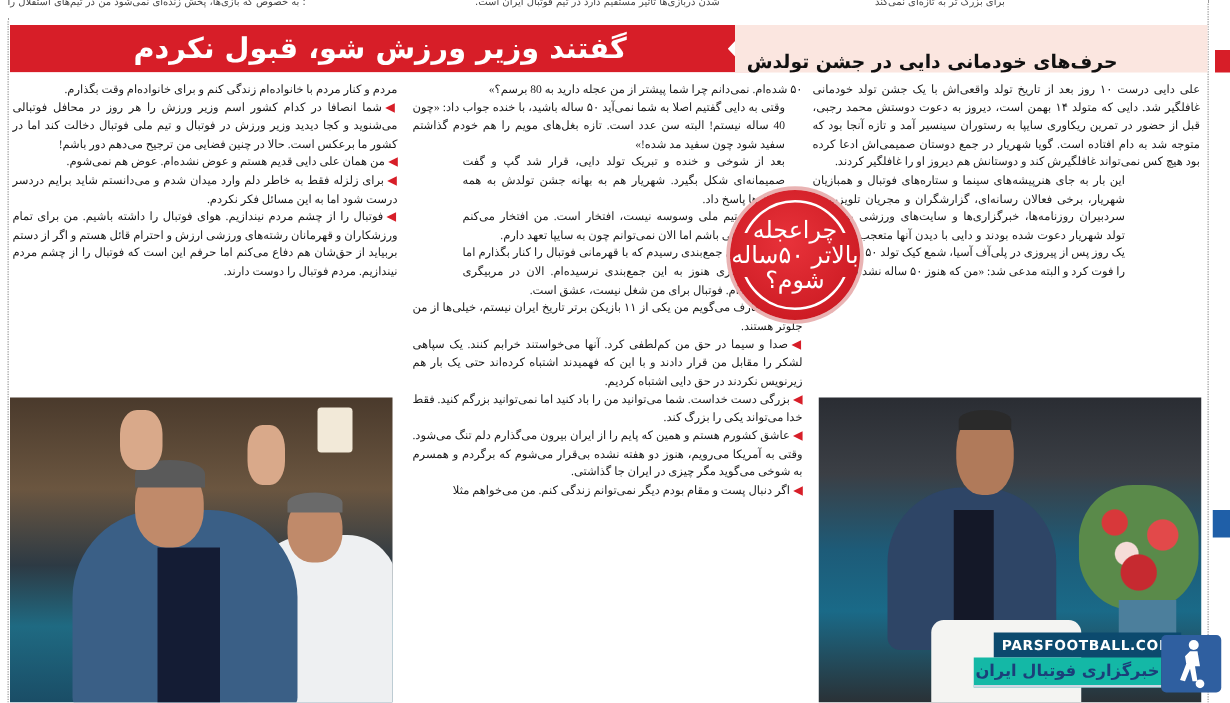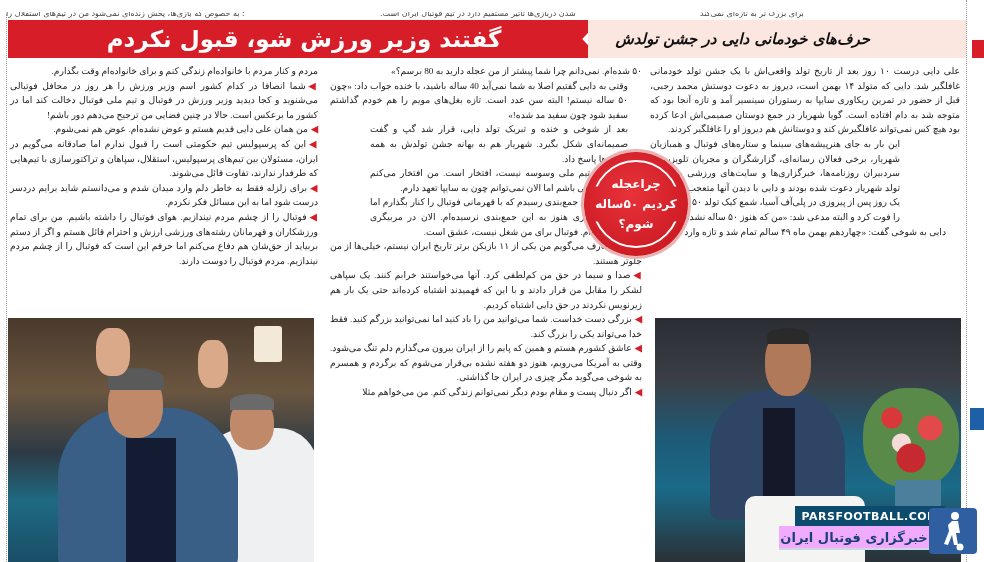--- a/index.html
+++ b/index.html
@@ -1,46 +1,46 @@
 <!DOCTYPE html>
 <html><head>
 <meta charset="utf-8">
 <style>
   * { box-sizing: border-box; margin: 0; padding: 0; }
   html, body { width: 984px; height: 562px; overflow: hidden; background: #ffffff; }
   body { position: relative; font-family: "DejaVu Sans", sans-serif; color: #1a1a1a; direction: rtl; }
 
-  .top-strip { position: absolute; left: 0; top: 12px; width: 984px; height: 12px; overflow: hidden; font-size: 8px; color: #444; white-space: nowrap; }
+  .top-strip { position: absolute; left: 0; top: 0; width: 984px; height: 12px; overflow: hidden; font-size: 8px; color: #444; white-space: nowrap; }
   .top-strip span { position: absolute; top: -3px; }
 
   .dotted-left { position: absolute; left: 6px; top: 14px; bottom: 0; border-left: 1px dotted #999; }
   .dotted-right { position: absolute; left: 966px; top: 0; bottom: 0; border-left: 1px dotted #999; }
 
   .right-gutter { position: absolute; left: 970px; top: 0; width: 14px; height: 562px; overflow: hidden; font-size: 9px; line-height: 17px; color: #333; }
   .right-gutter .red-block { position: absolute; left: 2px; top: 40px; width: 12px; height: 18px; background: #d71e28; }
   .right-gutter .blue-block { position: absolute; left: 0; top: 408px; width: 14px; height: 22px; background: #1f5fa8; }
 
   .headline-bar { position: absolute; left: 8px; top: 20px; width: 958px; height: 54px; border-radius: 19px; }
   .headline-red { position: absolute; left: 0; top: 0; width: 592px; height: 38px; background: #d71e28; clip-path: polygon(0 0, 100% 0, 97% 50%, 100% 100%, 0 100%); display: flex; align-items: center; justify-content: center; }
   .headline-red span { color: #fff; font-family: "DejaVu Sans", sans-serif; font-weight: bold; font-size: 23px; letter-spacing: -0.5px; }
-  .headline-pink { position: absolute; left: 580px; top: 0; width: 378px; height: 38px; background: #fbe6e0; display: flex; align-items: center; padding-right: 96px; font-style: italic; }
+  .headline-pink { position: absolute; left: 580px; top: 0; width: 378px; height: 38px; background: #fbe6e0; display: flex; align-items: flex-end; padding-right: 72px; }
   .headline-pink span { font-weight: bold; font-size: 15px; color: #111; }
 
   .col { position: absolute; top: 64px; font-size: 9.2px; line-height: 14.6px; text-align: justify; color: #1a1a1a; }
   .col p { margin: 0; font-family: Liberation Serif, serif; }
   .col .indent { padding-right: 14px; }
   .bullet { color: #d71e28; font-weight: bold; margin-left: 3px; }
 
   .col-right { left: 650px; width: 310px; }
   .col-mid { left: 330px; width: 312px; }
   .col-left { left: 10px; width: 308px; }
 
   .circle-badge { position: absolute; left: 584px; top: 152px; width: 104px; height: 104px; border-radius: 50%; background: radial-gradient(circle at 45% 40%, #e8323a, #c4141c); box-shadow: 0 0 0 3px #e9b3b3; display: flex; flex-direction: column; align-items: center; justify-content: center; z-index: 3; }
   .circle-badge .ring { position: absolute; inset: 8px; border-radius: 50%; border: 2px solid #fff; clip-path: polygon(0 0, 100% 0, 100% 30%, 0 30%, 0 70%, 100% 70%, 100% 100%, 0 100%); }
-  .circle-badge span { color: #fff; font-weight: bold; font-size: 12px; line-height: 20px; text-align: center; }
+  .circle-badge span { color: #fff; font-weight: normal; font-size: 19px; line-height: 20px; text-align: center; }
 
   .photo { position: absolute; overflow: hidden; }
   .photo-left { left: 8px; top: 318px; width: 306px; height: 244px; background: linear-gradient(180deg, #4a3a2c 0%, #6b5640 30%, #2d3a44 55%, #1f6a82 75%, #1a4d66 100%); }
   .photo-right { left: 655px; top: 318px; width: 306px; height: 244px; background: linear-gradient(180deg, #2a2d33 0%, #3b3f45 25%, #1d5b78 50%, #1a6a88 70%, #2a3136 100%); }
 
   .person { position: absolute; }
   .pl-jacket { left: 50px; top: 90px; width: 180px; height: 160px; background: #3a5f86; border-radius: 70px 70px 10px 10px; }
   .pl-shirt { left: 118px; top: 120px; width: 50px; height: 130px; background: #141c34; }
   .pl-head { left: 100px; top: 55px; width: 55px; height: 65px; background: #c08a6a; border-radius: 45%; }
   .pl-hair { left: 100px; top: 50px; width: 56px; height: 22px; background: #5a5a5a; border-radius: 50% 50% 0 0; }
@@ -54,21 +54,21 @@
   .pr-jacket { left: 55px; top: 72px; width: 135px; height: 130px; background: #2e4566; border-radius: 60px 60px 10px 10px; }
   .pr-shirt { left: 108px; top: 90px; width: 32px; height: 110px; background: #141828; }
   .pr-head { left: 110px; top: 12px; width: 46px; height: 66px; background: #b07a5a; border-radius: 45%; }
   .pr-hair { left: 112px; top: 10px; width: 42px; height: 16px; background: #2a2a2a; border-radius: 50% 50% 0 0; }
   .pr-flowers { left: 208px; top: 70px; width: 96px; height: 100px; background: radial-gradient(circle at 30% 30%, #d8383a 0 10px, transparent 11px), radial-gradient(circle at 70% 40%, #e2494a 0 12px, transparent 13px), radial-gradient(circle at 50% 70%, #c62a30 0 14px, transparent 15px), radial-gradient(circle at 40% 55%, #f5dcd8 0 9px, transparent 10px), #5a8a4a; border-radius: 45%; }
   .pr-vase { left: 240px; top: 162px; width: 46px; height: 34px; background: #4c7f9c; }
   .pr-jersey { left: 90px; top: 178px; width: 120px; height: 66px; background: #f4f4f2; border-radius: 10px 10px 0 0; }
 
   .watermark { position: absolute; left: 773px; top: 506px; width: 210px; height: 50px; z-index: 5; }
   .wm-top { position: absolute; left: 22px; top: 0; width: 150px; height: 20px; background: #0c4a6e; color: #fff; font-weight: bold; font-size: 11px; letter-spacing: 0.5px; display: flex; align-items: center; justify-content: center; direction: ltr; }
-  .wm-bottom { position: absolute; left: 6px; top: 20px; width: 150px; height: 24px; background: #f0abfc; color: #1b3f7a; font-weight: bold; font-size: 13px; display: flex; align-items: center; justify-content: center; border-bottom: 2px solid #cfd6e4; }
+  .wm-bottom { position: absolute; left: 6px; top: 20px; width: 150px; height: 24px; background: #14b8a6; color: #1b3f7a; font-weight: bold; font-size: 13px; display: flex; align-items: center; justify-content: center; border-bottom: 2px solid #cfd6e4; }
   .wm-icon { position: absolute; left: 156px; top: 2px; width: 48px; height: 46px; background: #2f5fa0; border-radius: 4px; display: flex; align-items: center; justify-content: center; }
 </style>
 </head>
 <body>
 
 <div class="top-strip">
   <span style="left:6px">؛ به خصوص که بازی‌ها، پخش زنده‌ای نمی‌شود من در تیم‌های استقلال را</span>
   <span style="left:380px">شدن دربازی‌ها تاثیر مستقیم دارد در تیم فوتبال ایران است.</span>
   <span style="left:700px">برای بزرگ تر به تازه‌ای نمی‌کند</span>
 </div>
@@ -86,49 +86,47 @@
     <span>گفتند وزیر ورزش شو، قبول نکردم</span>
   </div>
   <div class="headline-pink">
     <span>حرف‌های خودمانی دایی در جشن تولدش</span>
   </div>
 </div>
 
 <div class="col col-right">
   <p>علی دایی درست ۱۰ روز بعد از تاریخ تولد واقعی‌اش با یک جشن تولد خودمانی غافلگیر شد. دایی که متولد ۱۴ بهمن است، دیروز به دعوت دوستش محمد رجبی، قبل از حضور در تمرین ریکاوری سایپا به رستوران سینسیر آمد و تازه آنجا بود که متوجه شد به دام افتاده است. گویا شهریار در جمع دوستان صمیمی‌اش ادعا کرده بود هیچ کس نمی‌تواند غافلگیرش کند و دوستانش هم دیروز او را غافلگیر کردند.</p>
   <p class="indent" style="padding-right:60px">این بار به جای هنرپیشه‌های سینما و ستاره‌های فوتبال و همبازیان شهریار، برخی فعالان رسانه‌ای، گزارشگران و مجریان تلویزیونی، سردبیران روزنامه‌ها، خبرگزاری‌ها و سایت‌های ورزشی به جشن تولد شهریار دعوت شده بودند و دایی با دیدن آنها متعجب شد. دایی یک روز پس از پیروزی در پلی‌آف آسیا، شمع کیک تولد ۵۰ سالگی‌اش را فوت کرد و البته مدعی شد: «من که هنوز ۵۰ ساله نشده‌ام!»</p>
-  <p class="indent">دایی به شوخی گفت: «چهاردهم بهمن ماه ۴۹ سالم تمام شد و تازه وارد</p>
 </div>
 
 <div class="col col-mid">
   <p>۵۰ شده‌ام. نمی‌دانم چرا شما پیشتر از من عجله دارید به 80 برسم؟»</p>
-  <p class="indent">وقتی به دایی گفتیم اصلا به شما نمی‌آید 40 ساله باشید، با خنده جواب داد: «چون ۵۰ ساله نیستم! البته سن عدد است. تازه بغل‌های مویم را هم خودم گذاشتم سفید شود چون سفید مد شده!»</p>
+  <p class="indent">وقتی به دایی گفتیم اصلا به شما نمی‌آید ۵۰ ساله باشید، با خنده جواب داد: «چون 40 ساله نیستم! البته سن عدد است. تازه بغل‌های مویم را هم خودم گذاشتم سفید شود چون سفید مد شده!»</p>
   <p class="indent" style="padding-left:40px">بعد از شوخی و خنده و تبریک تولد دایی، قرار شد گپ و گفت صمیمانه‌ای شکل بگیرد. شهریار هم به بهانه جشن تولدش به همه سؤال‌ها پاسخ داد.</p>
   <p style="padding-left:40px"><span class="bullet">◀</span><span>خدمت به تیم ملی وسوسه نیست، افتخار است. من افتخار می‌کنم سرمربی تیم ملی باشم اما الان نمی‌توانم چون به سایپا تعهد دارم.</span></p>
   <p style="padding-left:40px"><span class="bullet">◀</span><span>یک روز به این جمع‌بندی رسیدم که با قهرمانی فوتبال را کنار بگذارم اما در مورد مربیگری هنوز به این جمع‌بندی نرسیده‌ام. الان در مربیگری عاشق‌تر شده‌ام. فوتبال برای من شغل نیست، عشق است.</span></p>
   <p><span class="bullet">◀</span><span>بدون تعارف می‌گویم من یکی از ۱۱ بازیکن برتر تاریخ ایران نیستم، خیلی‌ها از من جلوتر هستند.</span></p>
   <p><span class="bullet">◀</span><span>صدا و سیما در حق من کم‌لطفی کرد. آنها می‌خواستند خرابم کنند. یک سپاهی لشکر را مقابل من قرار دادند و با این که فهمیدند اشتباه کرده‌اند حتی یک بار هم زیرنویس نکردند در حق دایی اشتباه کردیم.</span></p>
   <p><span class="bullet">◀</span><span>بزرگی دست خداست. شما می‌توانید من را باد کنید اما نمی‌توانید بزرگم کنید. فقط خدا می‌تواند یکی را بزرگ کند.</span></p>
   <p><span class="bullet">◀</span><span>عاشق کشورم هستم و همین که پایم را از ایران بیرون می‌گذارم دلم تنگ می‌شود. وقتی به آمریکا می‌رویم، هنوز دو هفته نشده بی‌قرار می‌شوم که برگردم و همسرم به شوخی می‌گوید مگر چیزی در ایران جا گذاشتی.</span></p>
   <p><span class="bullet">◀</span><span>اگر دنبال پست و مقام بودم دیگر نمی‌توانم زندگی کنم. من می‌خواهم مثلا</span></p>
 </div>
 
 <div class="col col-left">
   <p>مردم و کنار مردم با خانواده‌ام زندگی کنم و برای خانواده‌ام وقت بگذارم.</p>
   <p><span class="bullet">◀</span><span>شما انصافا در کدام کشور اسم وزیر ورزش را هر روز در محافل فوتبالی می‌شنوید و کجا دیدید وزیر ورزش در فوتبال و تیم ملی فوتبال دخالت کند اما در کشور ما برعکس است. حالا در چنین فضایی من ترجیح می‌دهم دور باشم!</span></p>
   <p><span class="bullet">◀</span><span>من همان علی دایی قدیم هستم و عوض نشده‌ام. عوض هم نمی‌شوم.</span></p>
-  <p><span class="bullet">◀</span><span>این که پرسپولیس تیم حکومتی است را قبول ندارم اما صادقانه می‌گویم در ایران، مسئولان بین تیم‌های پرسپولیس، استقلال، سپاهان و تراکتورسازی با تیم‌هایی که طرفدار ندارند، تفاوت قائل می‌شوند.</span></p>
   <p><span class="bullet">◀</span><span>برای زلزله فقط به خاطر دلم وارد میدان شدم و می‌دانستم شاید برایم دردسر درست شود اما به این مسائل فکر نکردم.</span></p>
   <p><span class="bullet">◀</span><span>فوتبال را از چشم مردم نیندازیم. هوای فوتبال را داشته باشیم. من برای تمام ورزشکاران و قهرمانان رشته‌های ورزشی ارزش و احترام قائل هستم و اگر از دستم بربیاید از حق‌شان هم دفاع می‌کنم اما حرفم این است که فوتبال را از چشم مردم نیندازیم. مردم فوتبال را دوست دارند.</span></p>
 </div>
 
 <div class="circle-badge">
   <div class="ring"></div>
   <span>چراعجله</span>
-  <span>کردیم ۵۰ساله</span>
+  <span>بالاتر ۵۰ساله</span>
   <span>شوم؟</span>
 </div>
 
 <div class="photo photo-left">
   <div class="person pl-lamp"></div>
   <div class="person pl-white"></div>
   <div class="person pl-head2"></div>
   <div class="person pl-hair2"></div>
   <div class="person pl-jacket"></div>
   <div class="person pl-shirt"></div>

